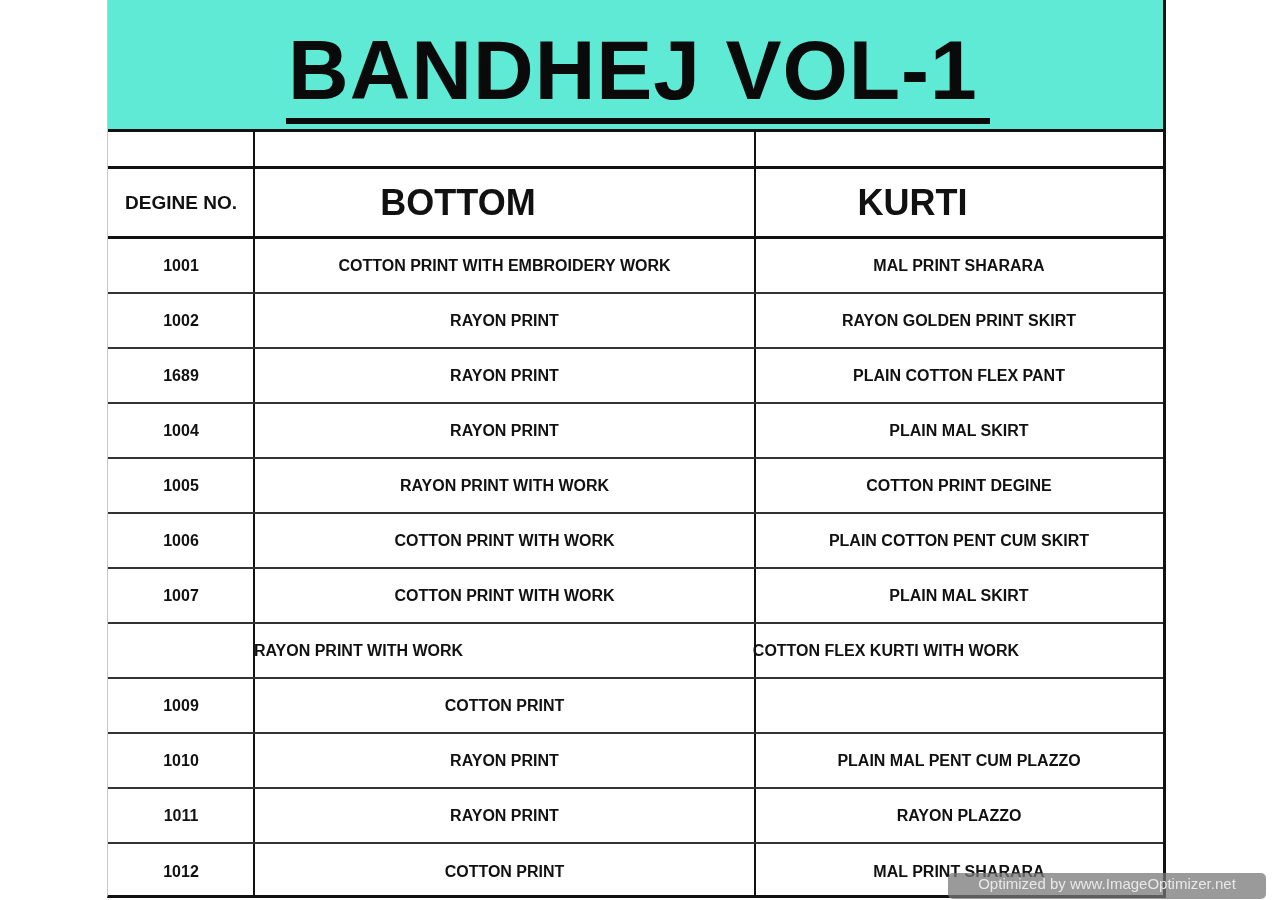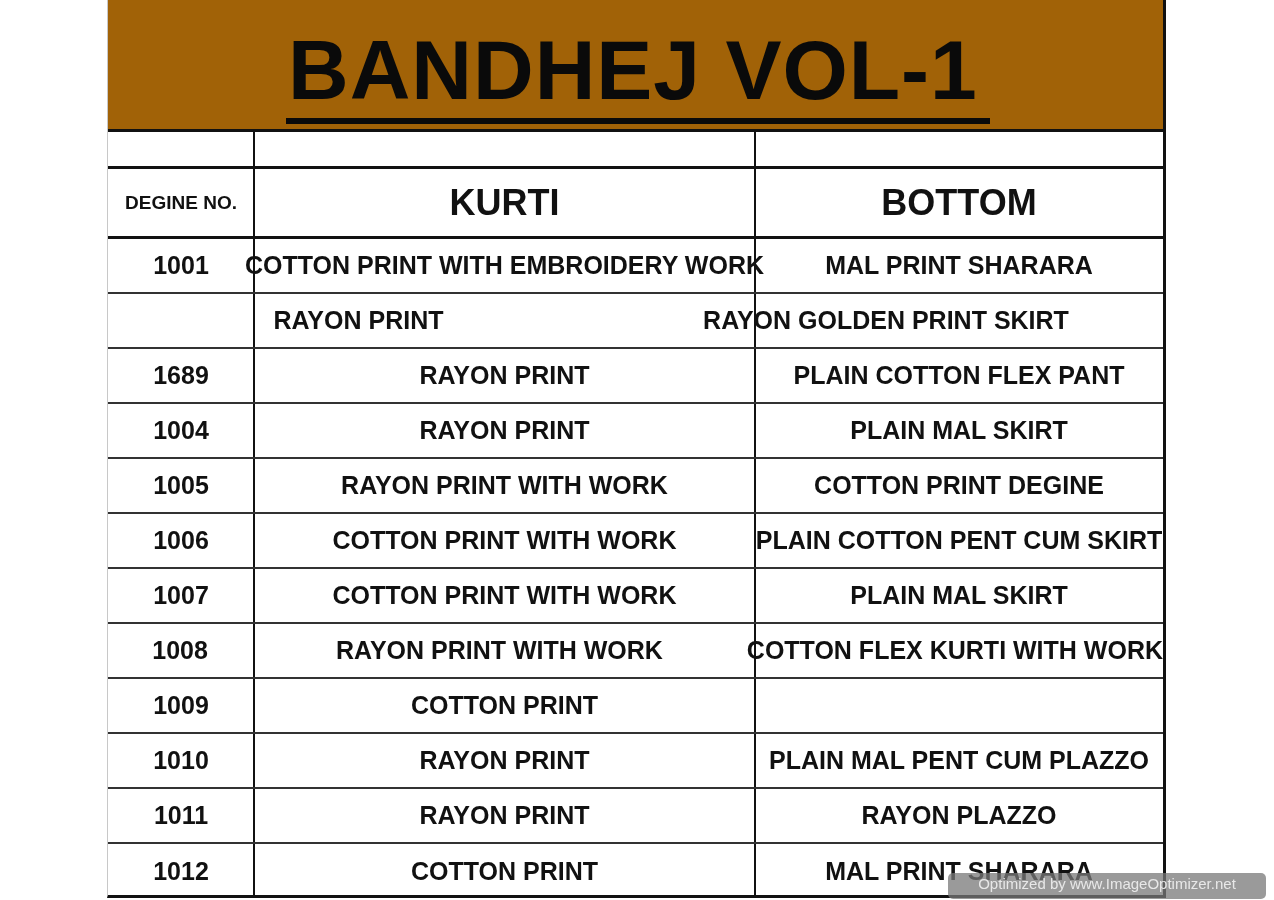--- a/index.html
+++ b/index.html
@@ -1,62 +1,63 @@
 <!DOCTYPE html>
 <html><head>
 <meta charset="utf-8">
 <style>
   html,body{margin:0;padding:0;background:#ffffff;}
   body{width:1274px;height:900px;position:relative;overflow:hidden;font-family:"Liberation Sans","DejaVu Sans",sans-serif;}
   .sheet{position:absolute;left:107px;top:0;width:1059px;height:898px;border-left:1px solid #c8c8c8;border-right:3px solid #111;border-bottom:3px solid #111;box-sizing:border-box;}
-  .title-band{position:absolute;left:0;top:0;width:100%;height:132px;background:#a16207;border-bottom:3px solid #111;box-sizing:border-box;}
+  .title-band{position:absolute;left:0;top:0;width:100%;height:132px;background:#5eead4;border-bottom:3px solid #111;box-sizing:border-box;}
   .title-text{position:absolute;left:180px;top:22px;font-weight:bold;font-size:84px;line-height:96px;color:#0a0a0a;letter-spacing:1px;}
   .title-underline{position:absolute;left:178px;top:118px;width:704px;height:6px;background:#0a0a0a;}
   .blank-row{position:absolute;left:0;top:132px;width:100%;height:37px;border-bottom:3px solid #111;box-sizing:border-box;}
   .vline{position:absolute;top:132px;bottom:0;width:2px;background:#111;}
   .vline.c1{left:145px;}
   .vline.c2{left:646px;}
   .grid{position:absolute;left:0;top:169px;width:100%;}
   .row{position:relative;display:flex;width:100%;box-sizing:border-box;}
   .row.header{height:70px;border-bottom:3px solid #111;align-items:center;}
   .row.data{height:55px;border-bottom:2px solid #333;}
   .row.data:last-child{border-bottom:none;}
   .cell{display:flex;align-items:center;justify-content:center;font-weight:bold;color:#111;box-sizing:border-box;white-space:nowrap;}
   .cell.c-no{width:146px;}
   .cell.c-kurti{width:501px;}
   .cell.c-bottom{flex:1;}
   .row.header .c-no{font-size:19px;}
   .row.header .c-kurti,.row.header .c-bottom{font-size:36px;}
-  .row.data .cell{font-size:25px;text-align:right;}
+  .row.data .cell{font-size:16px;text-align:right;}
   .watermark{position:absolute;left:948px;top:873px;width:318px;height:26px;background:rgba(120,120,120,0.75);border-radius:5px;color:#e8e8e8;font-size:15px;line-height:22px;text-align:center;}
 </style>
 </head>
 <body>
 
 <div class="sheet">
   <div class="title-band">
     <div class="title-text">BANDHEJ VOL-1</div>
     <div class="title-underline"></div>
   </div>
   <div class="blank-row"></div>
   <div class="vline c1"></div>
   <div class="vline c2"></div>
 
   <div class="grid">
     <div class="row header">
       <div class="cell c-no">DEGINE NO.</div>
+      <div class="cell c-bottom">BOTTOM</div>
       <div class="cell c-kurti">KURTI</div>
-      <div class="cell c-bottom">BOTTOM</div>
     </div>
     <div class="row data">
         <div class="cell c-no">1001</div>
         <div class="cell c-kurti">COTTON PRINT WITH EMBROIDERY WORK</div>
         <div class="cell c-bottom">MAL PRINT SHARARA</div>
       </div>
     <div class="row data">
+        <div class="cell c-no">1002</div>
         <div class="cell c-kurti">RAYON PRINT</div>
         <div class="cell c-bottom">RAYON GOLDEN PRINT SKIRT</div>
       </div>
     <div class="row data">
         <div class="cell c-no">1689</div>
         <div class="cell c-kurti">RAYON PRINT</div>
         <div class="cell c-bottom">PLAIN COTTON FLEX PANT</div>
       </div>
     <div class="row data">
         <div class="cell c-no">1004</div>
@@ -72,21 +73,20 @@
         <div class="cell c-no">1006</div>
         <div class="cell c-kurti">COTTON PRINT WITH WORK</div>
         <div class="cell c-bottom">PLAIN COTTON PENT CUM SKIRT</div>
       </div>
     <div class="row data">
         <div class="cell c-no">1007</div>
         <div class="cell c-kurti">COTTON PRINT WITH WORK</div>
         <div class="cell c-bottom">PLAIN MAL SKIRT</div>
       </div>
     <div class="row data">
-        <div class="cell c-no">1008</div>
         <div class="cell c-kurti">RAYON PRINT WITH WORK</div>
         <div class="cell c-bottom">COTTON FLEX KURTI WITH WORK</div>
       </div>
     <div class="row data">
         <div class="cell c-no">1009</div>
         <div class="cell c-kurti">COTTON PRINT</div>
       </div>
     <div class="row data">
         <div class="cell c-no">1010</div>
         <div class="cell c-kurti">RAYON PRINT</div>

